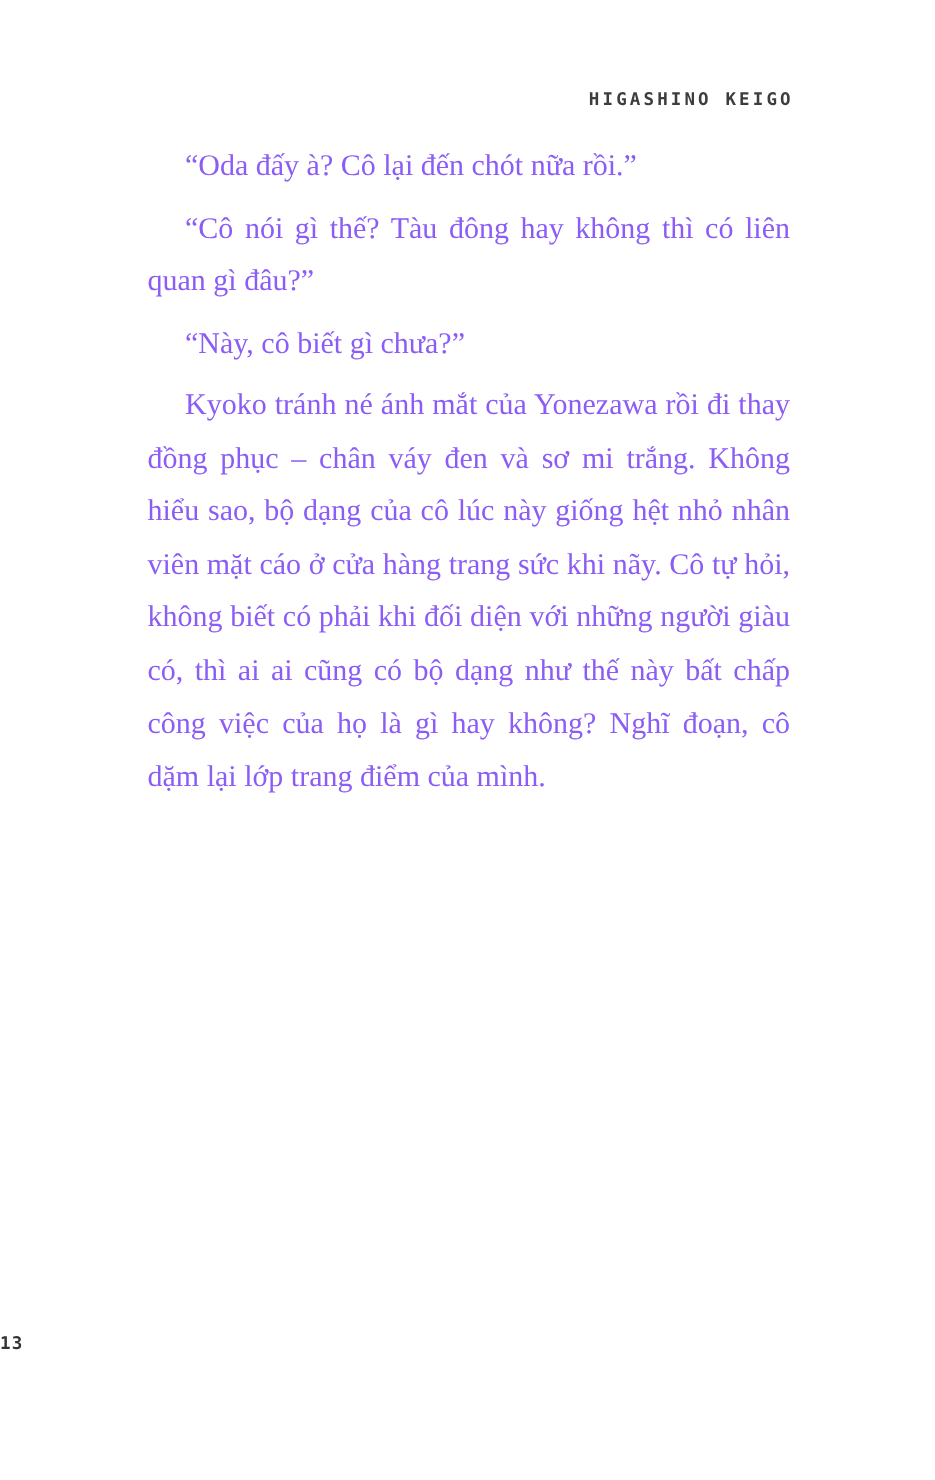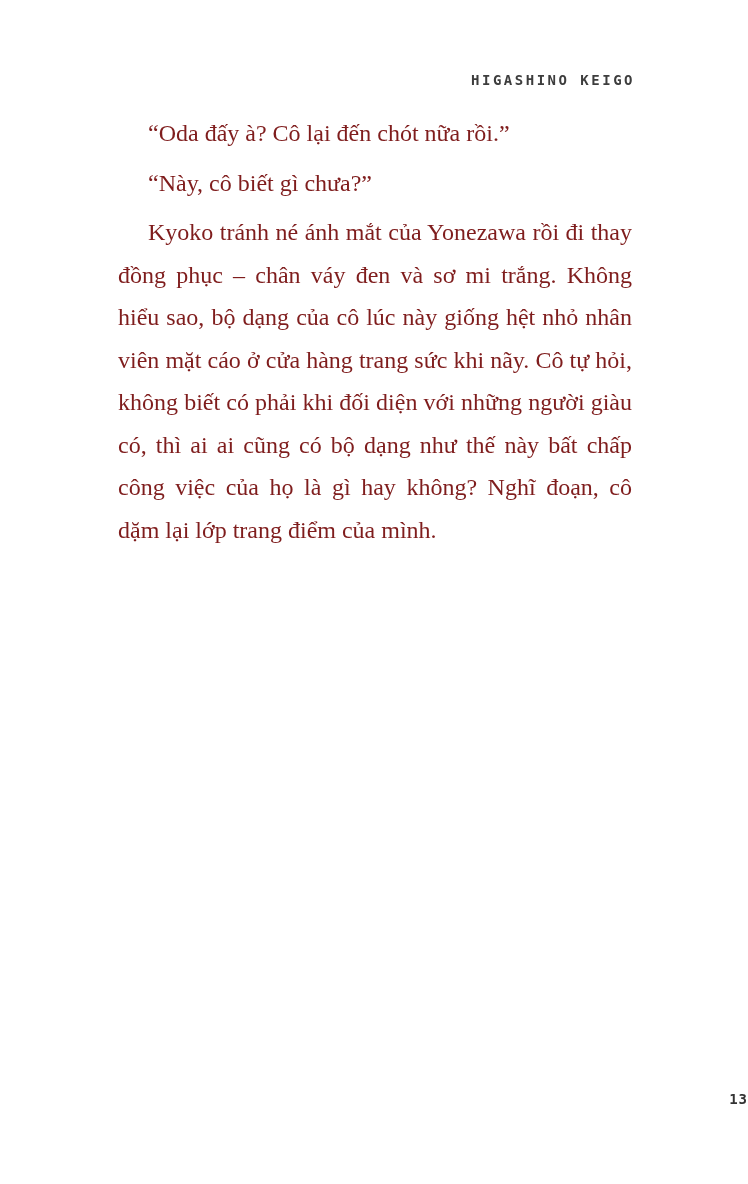--- a/index.html
+++ b/index.html
@@ -25,54 +25,55 @@
     color: #3d3d3d;
     text-transform: uppercase;
   }
   .text-block {
     position: absolute;
     left: 118px;
     top: 112px;
     width: 514px;
     font-size: 24px;
     line-height: 42.5px;
-    color: #7f1d1d;
+    color: #8b5cf6;
     text-align: justify;
   }
   .text-block p {
     text-indent: 30px;
     margin: 0 0 7px 0;
   }
   .work-title { font-style: italic; }
   .page-footer {
     position: absolute;
-    top: 1090px;
+    top: 1066px;
     left: 0;
     width: 100%;
-    text-align: right;
+    text-align: left;
   }
   .page-number {
     font-family: "DejaVu Sans Mono", "Liberation Mono", monospace;
     font-weight: bold;
     font-size: 14px;
     letter-spacing: 1px;
     color: #333333;
   }
 </style>
 </head>
 <body>
 
 <div class="page">
 
   <header class="running-head">
     <span>HIGASHINO KEIGO</span>
   </header>
 
   <main class="text-block">
     <p>“Oda đấy à? Cô lại đến chót nữa rồi.”</p>
+    <p>“Cô nói gì thế? Tàu đông hay không thì có liên quan gì đâu?”</p>
     <p>“Này, cô biết gì chưa?”</p>
     <p>Kyoko tránh né ánh mắt của Yonezawa rồi đi thay đồng phục – chân váy đen và sơ mi trắng. Không hiểu sao, bộ dạng của cô lúc này giống hệt nhỏ nhân viên mặt cáo ở cửa hàng trang sức khi nãy. Cô tự hỏi, không biết có phải khi đối diện với những người giàu có, thì ai ai cũng có bộ dạng như thế này bất chấp công việc của họ là gì hay không? Nghĩ đoạn, cô dặm lại lớp trang điểm của mình.</p>
   </main>
 
   <footer class="page-footer">
     <span class="page-number">13</span>
   </footer>
 
 </div>
 

